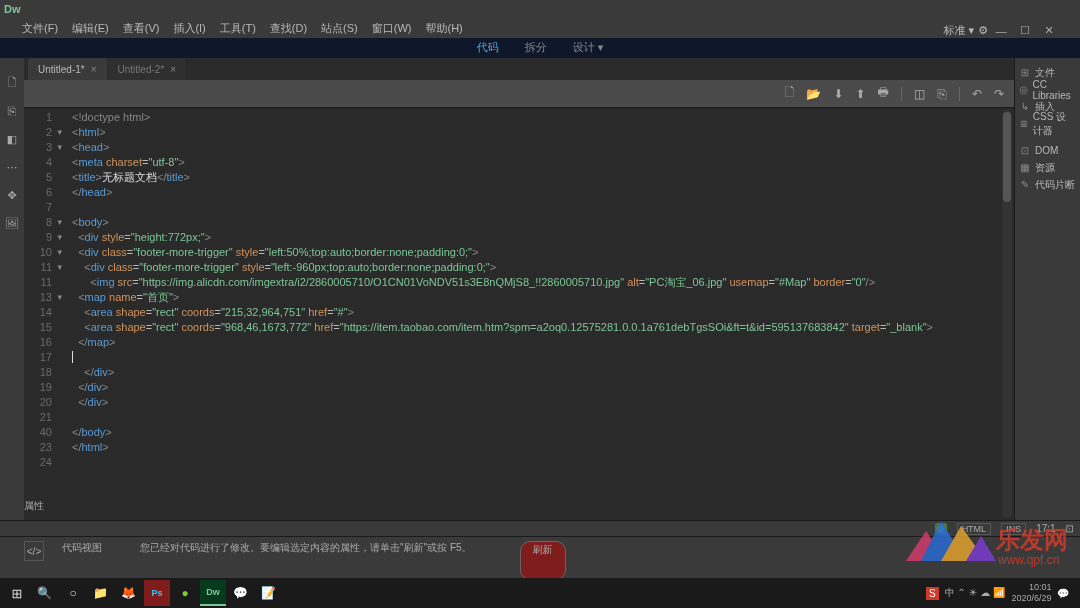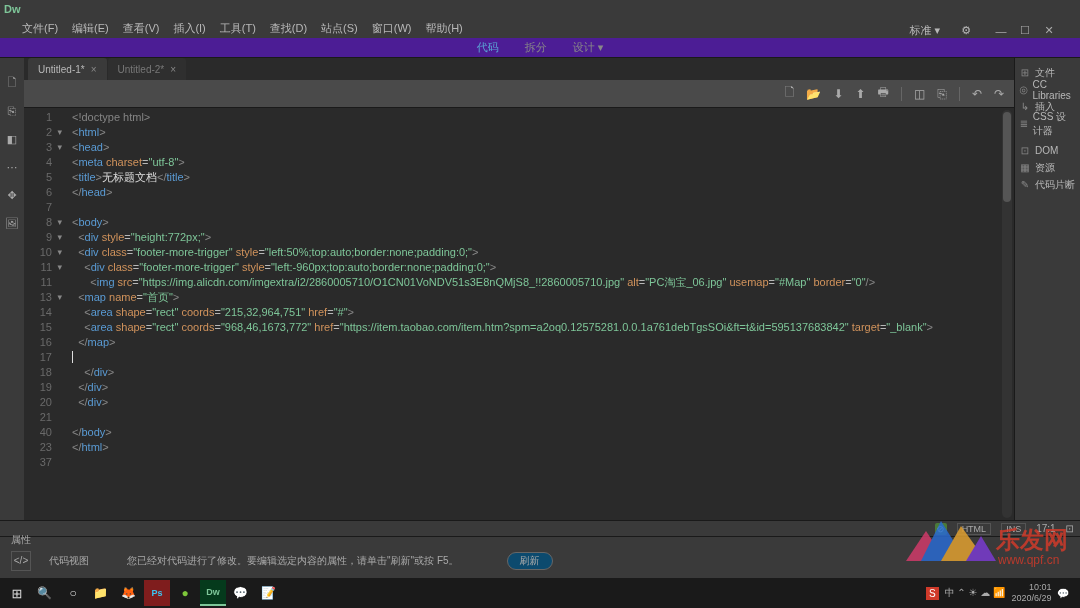--- a/index.html
+++ b/index.html
@@ -5,23 +5,23 @@
 * { margin: 0; padding: 0; box-sizing: border-box; font-family: "Segoe UI", "Microsoft YaHei", sans-serif; }
 body { background: #2a2a2a; color: #b8b8b8; font-size: 11px; overflow: hidden; width: 1080px; height: 608px; position: relative; }
 
 .title-bar { height: 18px; background: #3a3a3a; display: flex; align-items: center; padding: 0 4px; }
 .app-logo { color: #7ec699; font-weight: bold; font-size: 11px; margin-right: 12px; }
 .win-controls { margin-left: auto; display: flex; gap: 6px; align-items: center; }
 .win-controls span { width: 18px; text-align: center; color: #aaa; font-size: 11px; }
 
 .menu-bar { height: 20px; background: #3a3a3a; display: flex; align-items: flex-end; padding: 0 16px; gap: 2px; }
 .menu-bar .menu-item { padding: 2px 6px; color: #b8b8b8; font-size: 11px; }
-.menu-right { margin-left: auto; display: flex; align-items: center; gap: 21px; padding-right: 6px; }
-
-.view-tabs { height: 20px; background: #4c1d95; display: flex; justify-content: center; align-items: center; gap: 18px; border-bottom: 1px solid #1a1a1a; }
+.menu-right { margin-left: auto; display: flex; align-items: center; gap: 4px; padding-right: 6px; }
+
+.view-tabs { height: 20px; background: #0f172a; display: flex; justify-content: center; align-items: center; gap: 18px; border-bottom: 1px solid #1a1a1a; }
 .view-tabs .vtab { font-size: 11px; color: #888; padding: 2px 4px; }
 .view-tabs .vtab.active { color: #5aa8d6; }
 
 .main { display: flex; height: 462px; }
 
 .left-toolbar { width: 24px; background: #3a3a3a; display: flex; flex-direction: column; align-items: center; padding-top: 18px; gap: 14px; }
 .left-toolbar .ticon { width: 14px; height: 14px; display: flex; align-items: center; justify-content: center; color: #aaa; font-size: 11px; }
 
 .editor-area { flex: 1; display: flex; flex-direction: column; background: #2a2a2a; }
 
@@ -53,24 +53,24 @@
 .code-scroll .thumb { position: absolute; left: 1px; right: 1px; top: 2px; height: 90px; background: #555; border-radius: 4px; }
 
 .right-panel { width: 66px; background: #3a3a3a; border-left: 1px solid #1a1a1a; padding-top: 6px; }
 .right-panel .pitem { height: 17px; display: flex; align-items: center; padding: 0 4px; gap: 4px; color: #b8b8b8; font-size: 10px; }
 .right-panel .picon { width: 12px; text-align: center; color: #888; }
 
 .status-strip { height: 16px; background: #3a3a3a; display: flex; align-items: center; justify-content: flex-end; padding: 0 6px; gap: 10px; font-size: 10px; color: #aaa; border-top: 1px solid #1a1a1a; }
 .status-strip .sbox { border: 1px solid #555; padding: 0 4px; font-size: 9px; }
 .status-strip .err-icon { width: 12px; height: 12px; background: #4a7a3a; border-radius: 2px; display: inline-flex; align-items: center; justify-content: center; color: #cfc; font-size: 9px; }
 
-.props { height: 48px; background: #3a3a3a; border-top: 1px solid #1a1a1a; padding: 4px 11px; display: flex; align-items: center; gap: 18px; font-size: 10px; color: #aaa; }
+.props { height: 48px; background: #3a3a3a; border-top: 1px solid #1a1a1a; padding: 4px 24px; display: flex; gap: 18px; font-size: 10px; color: #aaa; }
 .props .props-title { position: absolute; margin-top: -42px; font-size: 10px; color: #aaa; }
 .props .code-icon { width: 20px; height: 20px; border: 1px solid #555; display: flex; align-items: center; justify-content: center; color: #aaa; }
-.props .btn { border: 1px solid #666; border-radius: 10px; padding: 1px 12px; color: #aaa; background: #0c4a6e; font-size: 10px; }
+.props .btn { border: 1px solid #666; border-radius: 10px; padding: 1px 12px; color: #aaa; background: #7f1d1d; font-size: 10px; }
 
 .taskbar { height: 30px; background: #1a1a1a; display: flex; align-items: center; padding: 0 4px; gap: 2px; position: absolute; bottom: 0; left: 0; right: 0; }
 .taskbar .tb-item { width: 26px; height: 26px; display: flex; align-items: center; justify-content: center; color: #ddd; font-size: 12px; }
 .taskbar .tb-item.win { font-size: 13px; }
 .taskbar .tray { margin-left: auto; display: flex; align-items: center; gap: 6px; color: #aaa; font-size: 10px; padding-right: 6px; }
 .taskbar .tray .time { text-align: right; line-height: 11px; font-size: 9px; }
 
 .gap { height: 14px; background: #2a2a2a; }
 
 .logo-overlay { position: absolute; right: 4px; bottom: 32px; pointer-events: none; opacity: 0.85; }
@@ -231,21 +231,21 @@
           </div>
           <div class="ln">
             <span>40</span>
             <span class="fold">&nbsp;</span>
           </div>
           <div class="ln">
             <span>23</span>
             <span class="fold">&nbsp;</span>
           </div>
           <div class="ln">
-            <span>37</span>
+            <span>24</span>
             <span class="fold">&nbsp;</span>
           </div>
         </div>
       <div class="code" id="code"><div class="line"><span class="c-doctype">&lt;!doctype html&gt;</span></div><div class="line"><span class="c-angle">&lt;</span><span class="c-tag">html</span><span class="c-angle">&gt;</span></div><div class="line"><span class="c-angle">&lt;</span><span class="c-tag">head</span><span class="c-angle">&gt;</span></div><div class="line"><span class="c-angle">&lt;</span><span class="c-tag">meta</span> <span class="c-attr">charset</span><span class="c-op">=</span><span class="c-str">"utf-8"</span><span class="c-angle">&gt;</span></div><div class="line"><span class="c-angle">&lt;</span><span class="c-tag">title</span><span class="c-angle">&gt;</span><span class="c-title-text">无标题文档</span><span class="c-angle">&lt;/</span><span class="c-tag">title</span><span class="c-angle">&gt;</span></div><div class="line"><span class="c-angle">&lt;/</span><span class="c-tag">head</span><span class="c-angle">&gt;</span></div><div class="line"></div><div class="line"><span class="c-angle">&lt;</span><span class="c-tag">body</span><span class="c-angle">&gt;</span></div><div class="line">  <span class="c-angle">&lt;</span><span class="c-tag">div</span> <span class="c-attr">style</span><span class="c-op">=</span><span class="c-str">"height:772px;"</span><span class="c-angle">&gt;</span></div><div class="line">  <span class="c-angle">&lt;</span><span class="c-tag">div</span> <span class="c-attr">class</span><span class="c-op">=</span><span class="c-str">"footer-more-trigger"</span> <span class="c-attr">style</span><span class="c-op">=</span><span class="c-str">"left:50%;top:auto;border:none;padding:0;"</span><span class="c-angle">&gt;</span></div><div class="line">    <span class="c-angle">&lt;</span><span class="c-tag">div</span> <span class="c-attr">class</span><span class="c-op">=</span><span class="c-str">"footer-more-trigger"</span> <span class="c-attr">style</span><span class="c-op">=</span><span class="c-str">"left:-960px;top:auto;border:none;padding:0;"</span><span class="c-angle">&gt;</span></div><div class="line">      <span class="c-angle">&lt;</span><span class="c-tag">img</span> <span class="c-attr">src</span><span class="c-op">=</span><span class="c-str">"https://img.alicdn.com/imgextra/i2/2860005710/O1CN01VoNDV51s3E8nQMjS8_!!2860005710.jpg"</span> <span class="c-attr">alt</span><span class="c-op">=</span><span class="c-str">"PC淘宝_06.jpg"</span> <span class="c-attr">usemap</span><span class="c-op">=</span><span class="c-str">"#Map"</span> <span class="c-attr">border</span><span class="c-op">=</span><span class="c-str">"0"</span><span class="c-angle">/&gt;</span></div><div class="line">  <span class="c-angle">&lt;</span><span class="c-tag">map</span> <span class="c-attr">name</span><span class="c-op">=</span><span class="c-str">"首页"</span><span class="c-angle">&gt;</span></div><div class="line">    <span class="c-angle">&lt;</span><span class="c-tag">area</span> <span class="c-attr">shape</span><span class="c-op">=</span><span class="c-str">"rect"</span> <span class="c-attr">coords</span><span class="c-op">=</span><span class="c-str">"215,32,964,751"</span> <span class="c-attr">href</span><span class="c-op">=</span><span class="c-str">"#"</span><span class="c-angle">&gt;</span></div><div class="line">    <span class="c-angle">&lt;</span><span class="c-tag">area</span> <span class="c-attr">shape</span><span class="c-op">=</span><span class="c-str">"rect"</span> <span class="c-attr">coords</span><span class="c-op">=</span><span class="c-str">"968,46,1673,772"</span> <span class="c-attr">href</span><span class="c-op">=</span><span class="c-str">"https://item.taobao.com/item.htm?spm=a2oq0.12575281.0.0.1a761debTgsSOi&amp;ft=t&amp;id=595137683842"</span> <span class="c-attr">target</span><span class="c-op">=</span><span class="c-str">"_blank"</span><span class="c-angle">&gt;</span></div><div class="line">  <span class="c-angle">&lt;/</span><span class="c-tag">map</span><span class="c-angle">&gt;</span></div><div class="line"><span style="border-left:1px solid #ddd;">&nbsp;</span></div><div class="line">    <span class="c-angle">&lt;/</span><span class="c-tag">div</span><span class="c-angle">&gt;</span></div><div class="line">  <span class="c-angle">&lt;/</span><span class="c-tag">div</span><span class="c-angle">&gt;</span></div><div class="line">  <span class="c-angle">&lt;/</span><span class="c-tag">div</span><span class="c-angle">&gt;</span></div><div class="line"></div><div class="line"><span class="c-angle">&lt;/</span><span class="c-tag">body</span><span class="c-angle">&gt;</span></div><div class="line"><span class="c-angle">&lt;/</span><span class="c-tag">html</span><span class="c-angle">&gt;</span></div><div class="line"></div></div>
       <div class="code-scroll">
           <div class="thumb"></div>
         </div>
     </div>
   </div>
 

